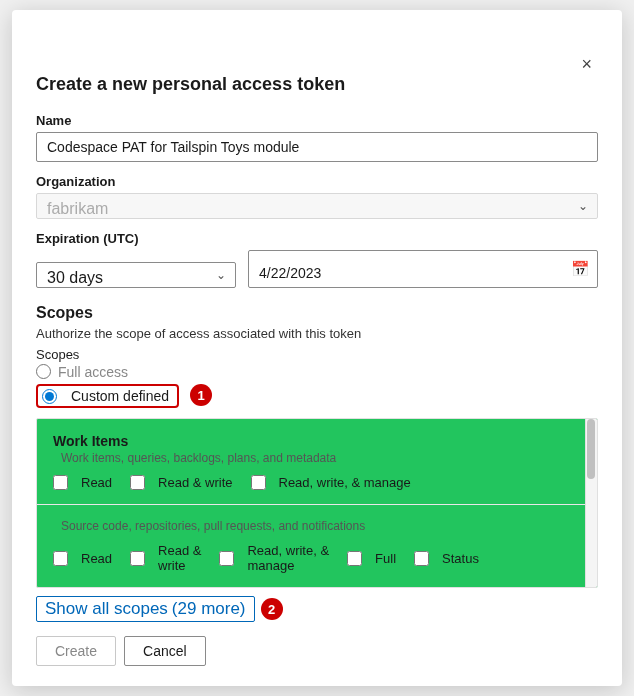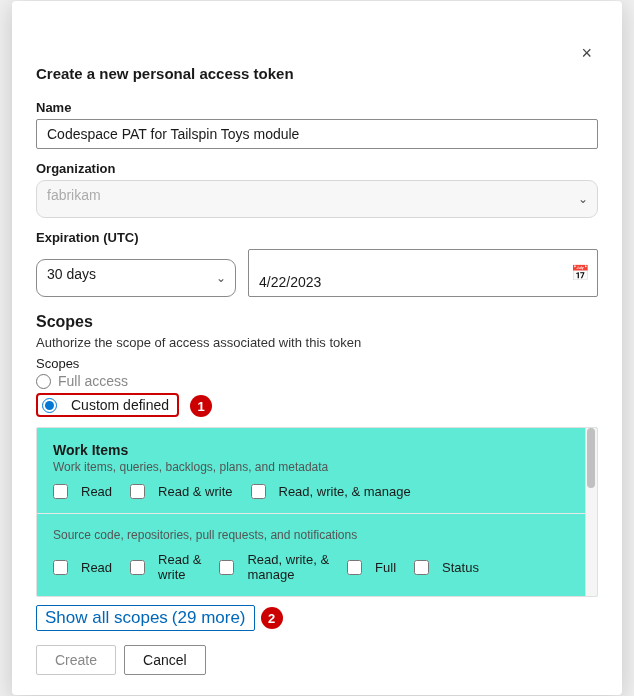--- a/index.html
+++ b/index.html
@@ -21,21 +21,21 @@
       padding: 24px 24px 20px 24px;
       position: relative;
     }
     .dialog-header {
       display: flex;
       align-items: center;
       justify-content: space-between;
       margin-bottom: 18px;
     }
     .dialog-title {
-      font-size: 15px;
+      font-size: 18px;
       font-weight: 600;
       margin-top: 40px;
     }
     .close-btn {
       background: none;
       border: none;
       cursor: pointer;
       font-size: 18px;
       color: #444;
       padding: 2px 6px;
@@ -57,23 +57,23 @@
       margin-bottom: 12px;
       outline: none;
     }
     .select-wrapper {
       position: relative;
       margin-bottom: 12px;
     }
     .select-field {
       width: 100%;
       border: 1px solid #c8c8c8;
-      border-radius: 9px;
-      padding: 6px 32px 14px 10px;
-      font-size: 14px;
+      border-radius: 2px;
+      padding: 6px 32px 1px 10px;
+      font-size: 16px;
       color: #888;
       background: #f5f5f5;
       appearance: none;
       -webkit-appearance: none;
       cursor: not-allowed;
     }
     .select-chevron {
       position: absolute;
       right: 10px;
       top: 50%;
@@ -99,21 +99,21 @@
       cursor: pointer;
     }
     .date-input-wrapper {
       flex: 1;
       position: relative;
     }
     .date-input {
       width: 100%;
       border: 1px solid #8a8a8a;
       border-radius: 2px;
-      padding: 24px 32px 6px 10px;
+      padding: 14px 32px 6px 10px;
       font-size: 14px;
       color: #1a1a1a;
       background: #fff;
     }
     .date-icon {
       position: absolute;
       right: 8px;
       top: 50%;
       transform: translateY(-50%);
       color: #555;
@@ -135,21 +135,21 @@
       margin-bottom: 2px;
     }
     .radio-group {
       display: flex;
       flex-direction: column;
       gap: 4px;
       margin-bottom: 10px;
     }
     .radio-option {
       display: flex;
-      align-items: flex-end;
+      align-items: flex-start;
       gap: 7px;
       font-size: 14px;
       color: #888;
     }
     .radio-option.selected {
       color: #1a1a1a;
     }
     .radio-option input[type="radio"] {
       accent-color: #0078d4;
       width: 15px;
@@ -173,21 +173,21 @@
       border-radius: 4px;
       padding: 2px 8px 2px 4px;
       display: inline-flex;
       align-items: center;
       gap: 14px;
       background: #fff;
     }
     .scopes-scroll {
       border: 1px solid #e0e0e0;
       border-radius: 2px;
-      background: #5eead4;
+      background: #22c55e;
       max-height: 220px;
       overflow: hidden;
       position: relative;
     }
     .scroll-track {
       position: absolute;
       right: 0;
       top: 0;
       bottom: 0;
       width: 12px;
@@ -210,20 +210,21 @@
     .scope-section:last-child { border-bottom: none; }
     .scope-section-title {
       font-weight: 700;
       font-size: 14px;
       margin-bottom: 2px;
     }
     .scope-section-desc {
       font-size: 12px;
       color: #555;
       margin-bottom: 10px;
+      margin-left: 8px;
     }
     .checkbox-group {
       display: flex;
       flex-wrap: wrap;
       gap: 10px 18px;
       align-items: center;
     }
     .checkbox-option {
       display: flex;
       align-items: center;

